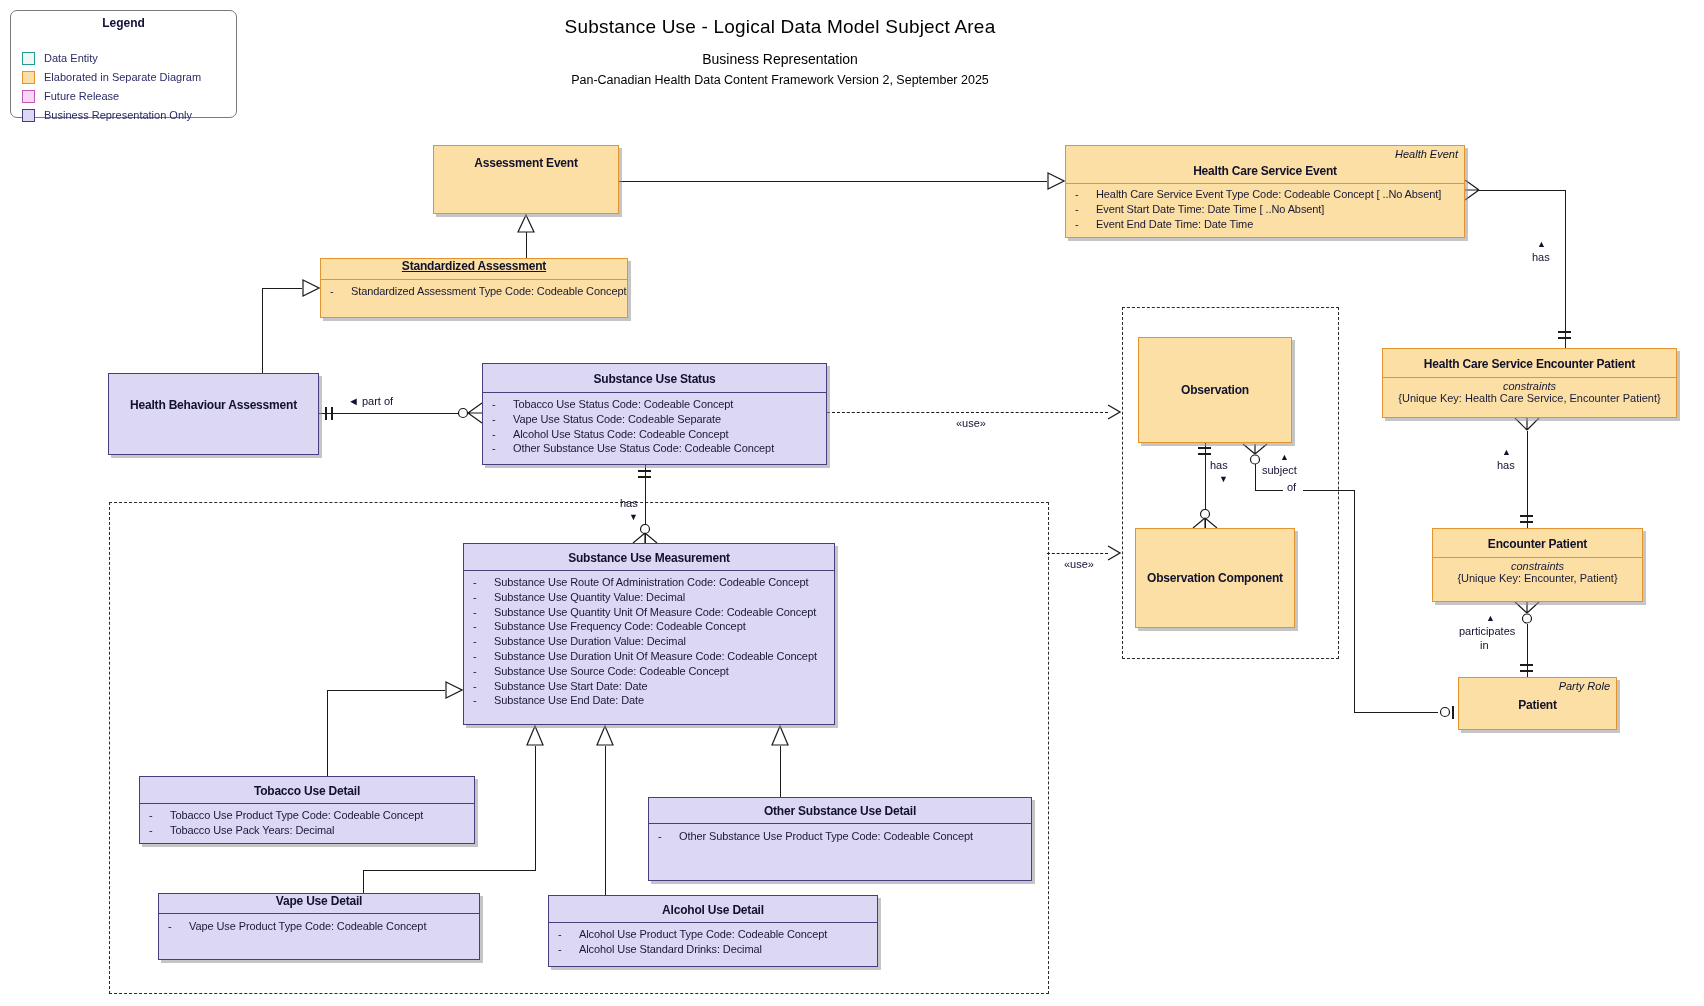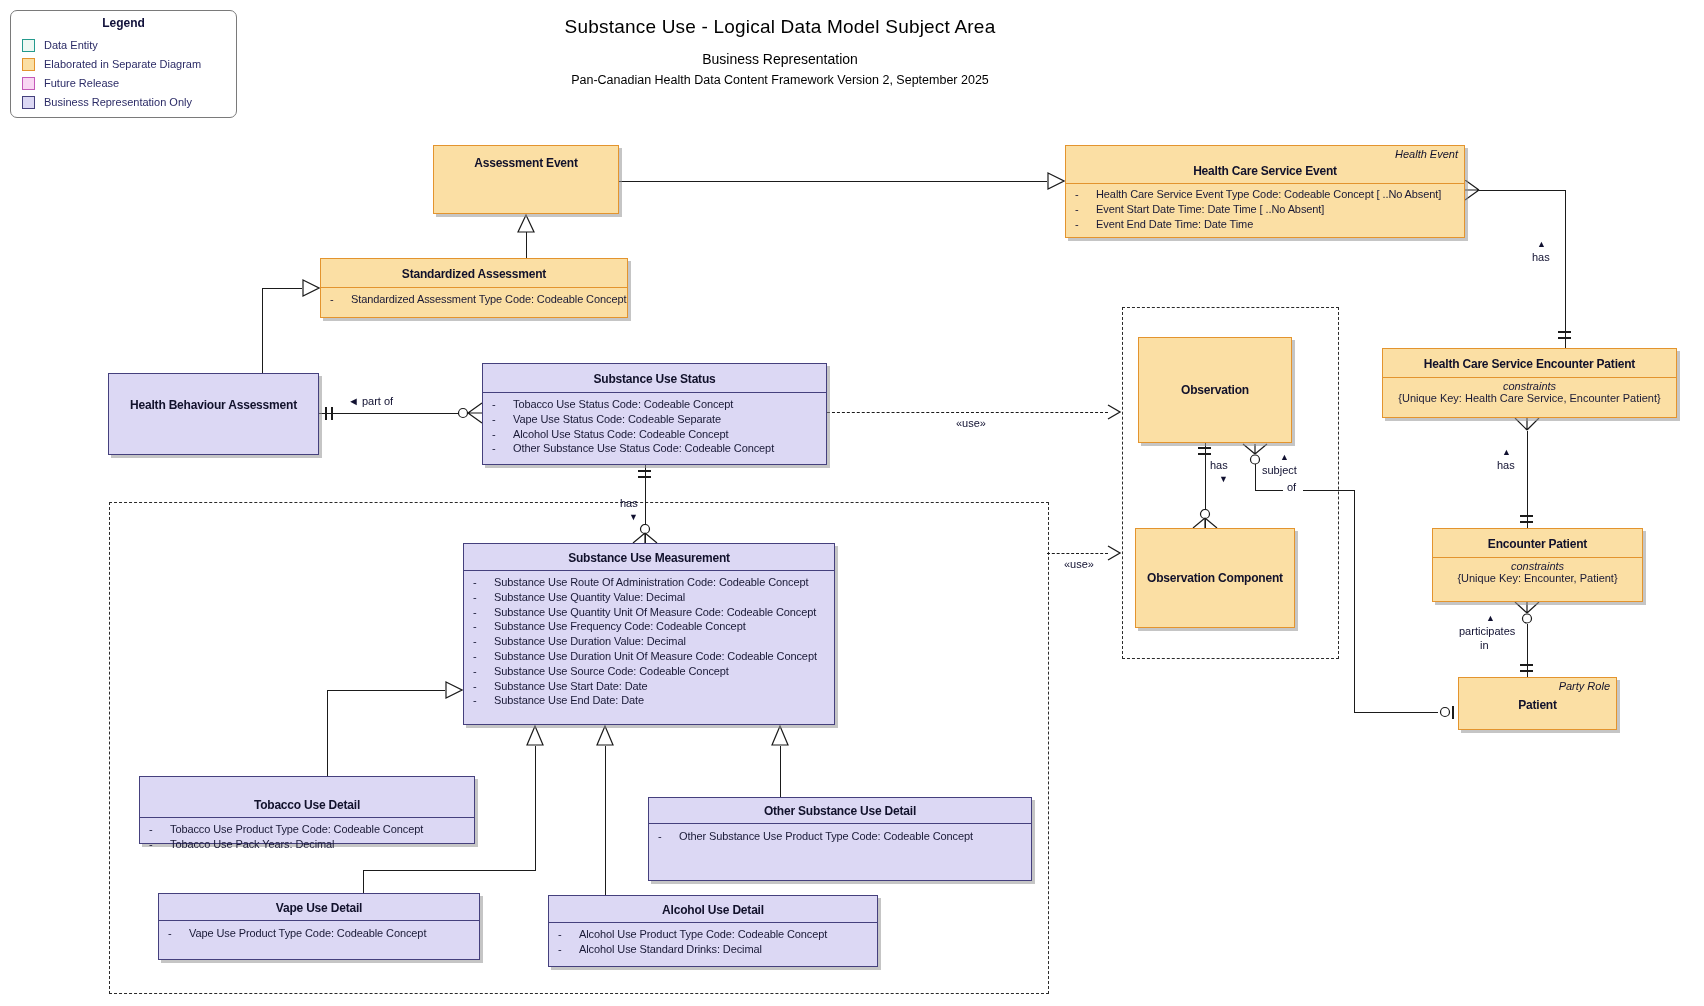--- a/index.html
+++ b/index.html
@@ -1,21 +1,21 @@
 <!DOCTYPE html>
 <html><head>
 <meta charset="utf-8">
 <style>
   html,body{margin:0;padding:0;background:#fff;}
   #canvas{position:relative;width:1704px;height:1006px;background:#ffffff;overflow:hidden;
           font-family:"Liberation Sans",sans-serif;color:#15152e;}
   
   .legend{position:absolute;left:10px;top:10px;width:227px;height:108px;border:1px solid #7a7a7a;
           border-radius:7px;background:#fff;box-sizing:border-box;}
-  .legend h3{margin:5px 0 7px 0;text-align:center;font-size:12px;color:#10103a;}
+  .legend h3{margin:5px 0 20px 0;text-align:center;font-size:12px;color:#10103a;}
   .lrow{position:relative;height:19px;}
   .lswatch{position:absolute;left:11px;top:2px;width:13px;height:13px;border:1.5px solid;box-sizing:border-box;}
   .llabel{position:absolute;left:33px;top:2px;font-size:11px;color:#2b2b66;white-space:nowrap;}
   
   .titleblock{position:absolute;left:420px;top:16px;width:720px;text-align:center;color:#000000;}
   .t1{font-size:19px;letter-spacing:.2px;}
   .t2{font-size:14px;margin-top:13px;}
   .t3{font-size:12.5px;margin-top:6px;}
   
   .ebox{position:absolute;border:1.3px solid;box-sizing:border-box;
@@ -214,21 +214,21 @@
     <span class="etag">Health Event</span>
     <div class="etitle" style="padding-top:18px;padding-bottom:5px;">Health Care Service Event</div>
     <div class="attrs" style="padding-top:3px;">
       <div class="attr"><span class="dash">-</span><span>Health Care Service Event Type Code: Codeable Concept [ ..No Absent]</span></div>
       <div class="attr"><span class="dash">-</span><span>Event Start Date Time: Date Time [ ..No Absent]</span></div>
       <div class="attr"><span class="dash">-</span><span>Event End Date Time: Date Time</span></div>
     </div>
   </div>
 
   <div class="ebox orange" style="left:320px;top:258px;width:308px;height:60px;">
-    <div class="etitle" style="padding-top:8px;padding-bottom:6px;">Standardized Assessment</div>
+    <div class="etitle" style="padding-bottom:6px;text-decoration:underline;">Standardized Assessment</div>
     <div class="attrs" style="padding-top:4px;">
       <div class="attr"><span class="dash">-</span><span>Standardized Assessment Type Code: Codeable Concept</span></div>
     </div>
   </div>
 
   <div class="ebox purple" style="left:108px;top:373px;width:211px;height:82px;">
     <div class="etitle" style="padding-top:24px;">Health Behaviour Assessment</div>
   </div>
 
   <div class="ebox purple" style="left:482px;top:363px;width:345px;height:102px;">
@@ -283,29 +283,29 @@
       <div>{Unique Key: Encounter, Patient}</div>
     </div>
   </div>
 
   <div class="ebox orange" style="left:1458px;top:677px;width:159px;height:53px;">
     <span class="etag">Party Role</span>
     <div class="etitle" style="padding-top:20px;">Patient</div>
   </div>
 
   <div class="ebox purple" style="left:139px;top:776px;width:336px;height:68px;">
-    <div class="etitle" style="padding-top:21px;padding-bottom:5px;">Tobacco Use Detail</div>
+    <div class="etitle" style="padding-top:7px;padding-bottom:5px;">Tobacco Use Detail</div>
     <div class="attrs" style="padding-top:4px;">
       <div class="attr"><span class="dash">-</span><span>Tobacco Use Product Type Code: Codeable Concept</span></div>
       <div class="attr"><span class="dash">-</span><span>Tobacco Use Pack Years: Decimal</span></div>
     </div>
   </div>
 
   <div class="ebox purple" style="left:158px;top:893px;width:322px;height:67px;">
-    <div class="etitle" style="padding-top:7px;padding-bottom:5px;">Vape Use Detail</div>
+    <div class="etitle" style="padding-bottom:5px;">Vape Use Detail</div>
     <div class="attrs" style="padding-top:5px;">
       <div class="attr"><span class="dash">-</span><span>Vape Use Product Type Code: Codeable Concept</span></div>
     </div>
   </div>
 
   <div class="ebox purple" style="left:548px;top:895px;width:330px;height:72px;">
     <div class="etitle" style="padding-top:7px;padding-bottom:5px;">Alcohol Use Detail</div>
     <div class="attrs" style="padding-top:4px;">
       <div class="attr"><span class="dash">-</span><span>Alcohol Use Product Type Code: Codeable Concept</span></div>
       <div class="attr"><span class="dash">-</span><span>Alcohol Use Standard Drinks: Decimal</span></div>

